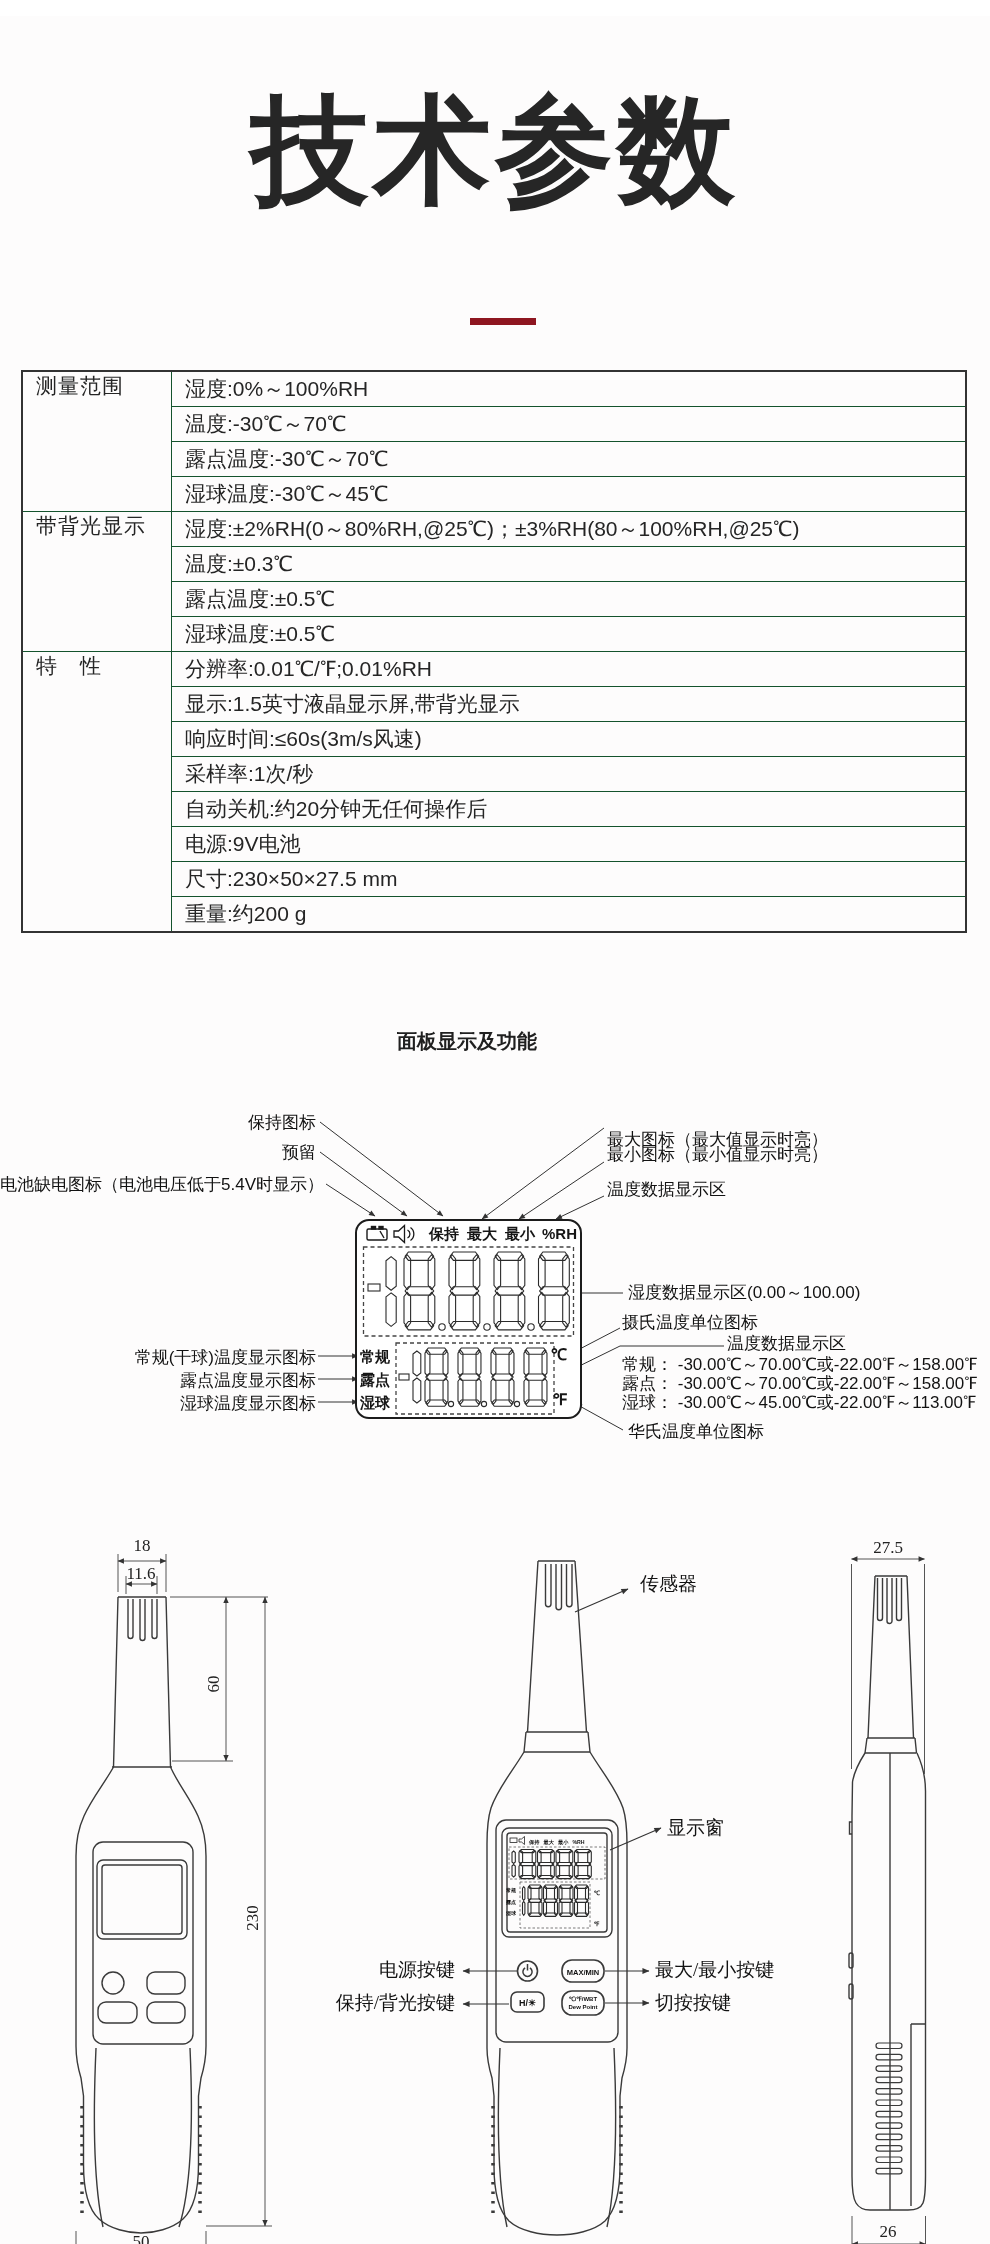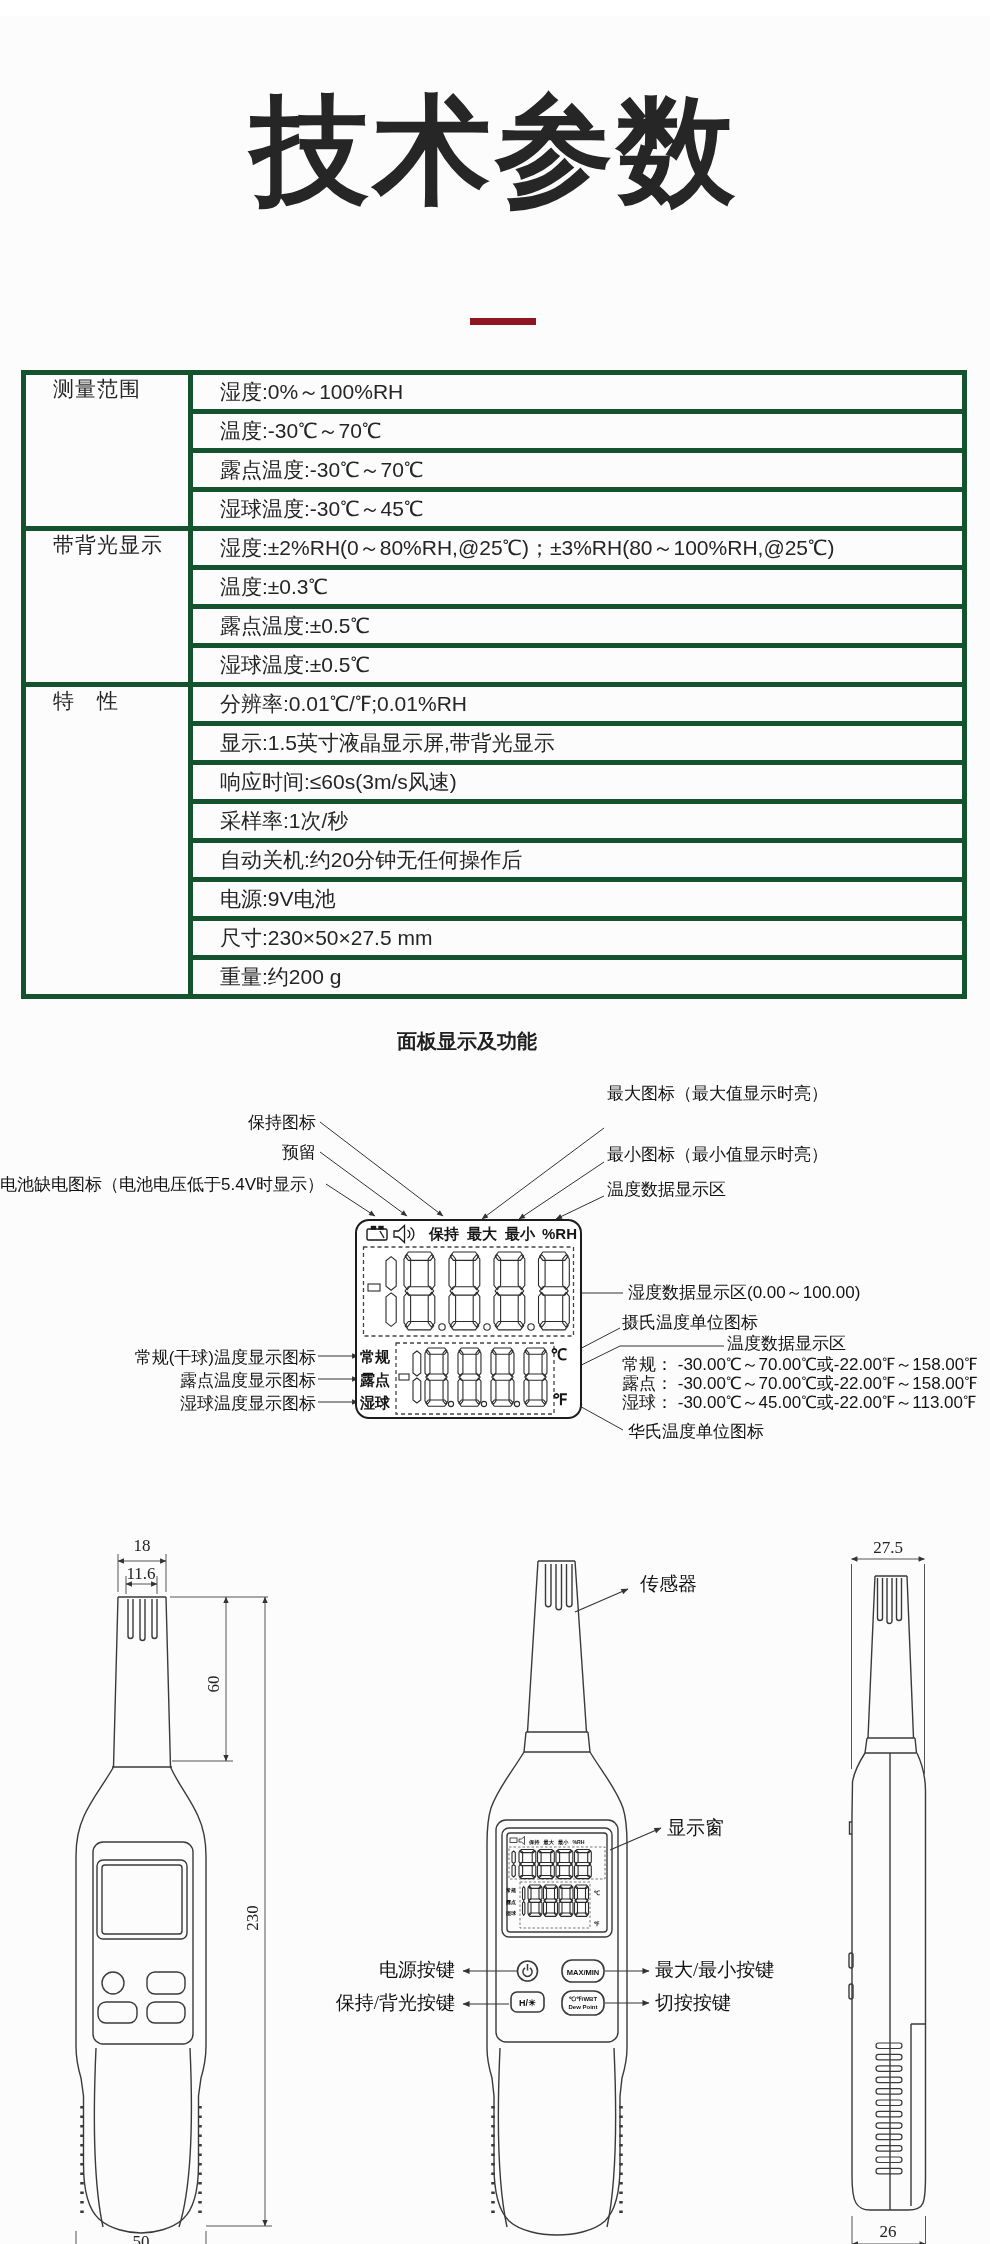--- a/index.html
+++ b/index.html
@@ -7,21 +7,21 @@
         font-family:"Liberation Sans",sans-serif;color:#222;margin-top:16px;}
   .abs{position:absolute;}
   
   .main-title{position:absolute;top:64px;left:0;width:990px;text-align:center;
     font-size:118px;font-weight:900;letter-spacing:4px;color:#262626;line-height:1.2;}
   .divider{position:absolute;top:302px;left:470px;width:66px;height:7px;background:#8e1620;}
   
   table.spec{position:absolute;left:21px;top:354px;width:946px;height:550px;
     border-collapse:collapse;table-layout:fixed;font-size:21px;color:#252525;}
   table.spec{border:2px solid #333;}
-  table.spec td{border:5px solid #14532d;padding:0 4px 0 27px;height:34px;white-space:nowrap;overflow:hidden;}
+  table.spec td{border:1px solid #14532d;padding:0 4px 0 13px;height:34px;white-space:nowrap;overflow:hidden;}
   td.glabel{width:131px;vertical-align:top;padding:5px 0 0 11px;letter-spacing:1px;}
   
   .sec-title{position:absolute;top:1012px;left:0;width:934px;text-align:center;
     font-size:20px;font-weight:bold;color:#202020;}
   
   .co{position:absolute;font-family:Liberation Sans, sans-serif;font-size:17px;color:#121212;
       line-height:1.15;white-space:nowrap;}
   .co.r{text-align:right;}
   .dlabel{position:absolute;font-family:"Liberation Serif",serif;font-size:19px;color:#121212;
       line-height:1.1;white-space:nowrap;}
@@ -191,21 +191,21 @@
     <span class="lcdtag" style="left:3px;top:128px;">常规</span>
     <span class="lcdtag" style="left:3px;top:151px;">露点</span>
     <span class="lcdtag" style="left:3px;top:174px;">湿球</span>
     <span class="lcdtag" style="left:194px;top:126px;font-size:16px;">℃</span>
     <span class="lcdtag" style="left:196px;top:171px;font-size:16px;">℉</span>
   </div>
 
   <div class="co r" style="left:0;width:316px;top:1097px;">保持图标</div>
   <div class="co r" style="left:0;width:316px;top:1127px;">预留</div>
   <div class="co r" style="left:0;width:322px;top:1159px;">电池缺电图标（电池电压低于5.4V时显示）</div>
-  <div class="co" style="left:607px;top:1068px;">最大图标（最大值显示时亮）</div>
+  <div class="co" style="left:607px;top:1114px;">最大图标（最大值显示时亮）</div>
   <div class="co" style="left:607px;top:1129px;">最小图标（最小值显示时亮）</div>
   <div class="co" style="left:607px;top:1164px;">温度数据显示区</div>
   <div class="co" style="left:628px;top:1267px;">湿度数据显示区(0.00～100.00)</div>
   <div class="co" style="left:622px;top:1297px;">摄氏温度单位图标</div>
   <div class="co" style="left:727px;top:1318px;">温度数据显示区</div>
   <div class="co" style="left:622px;top:1339px;">常规： -30.00℃～70.00℃或-22.00℉～158.00℉</div>
   <div class="co" style="left:622px;top:1358px;">露点： -30.00℃～70.00℃或-22.00℉～158.00℉</div>
   <div class="co" style="left:622px;top:1377px;">湿球： -30.00℃～45.00℃或-22.00℉～113.00℉</div>
   <div class="co" style="left:628px;top:1406px;">华氏温度单位图标</div>
   <div class="co r" style="left:0;width:316px;top:1332px;">常规(干球)温度显示图标</div>

